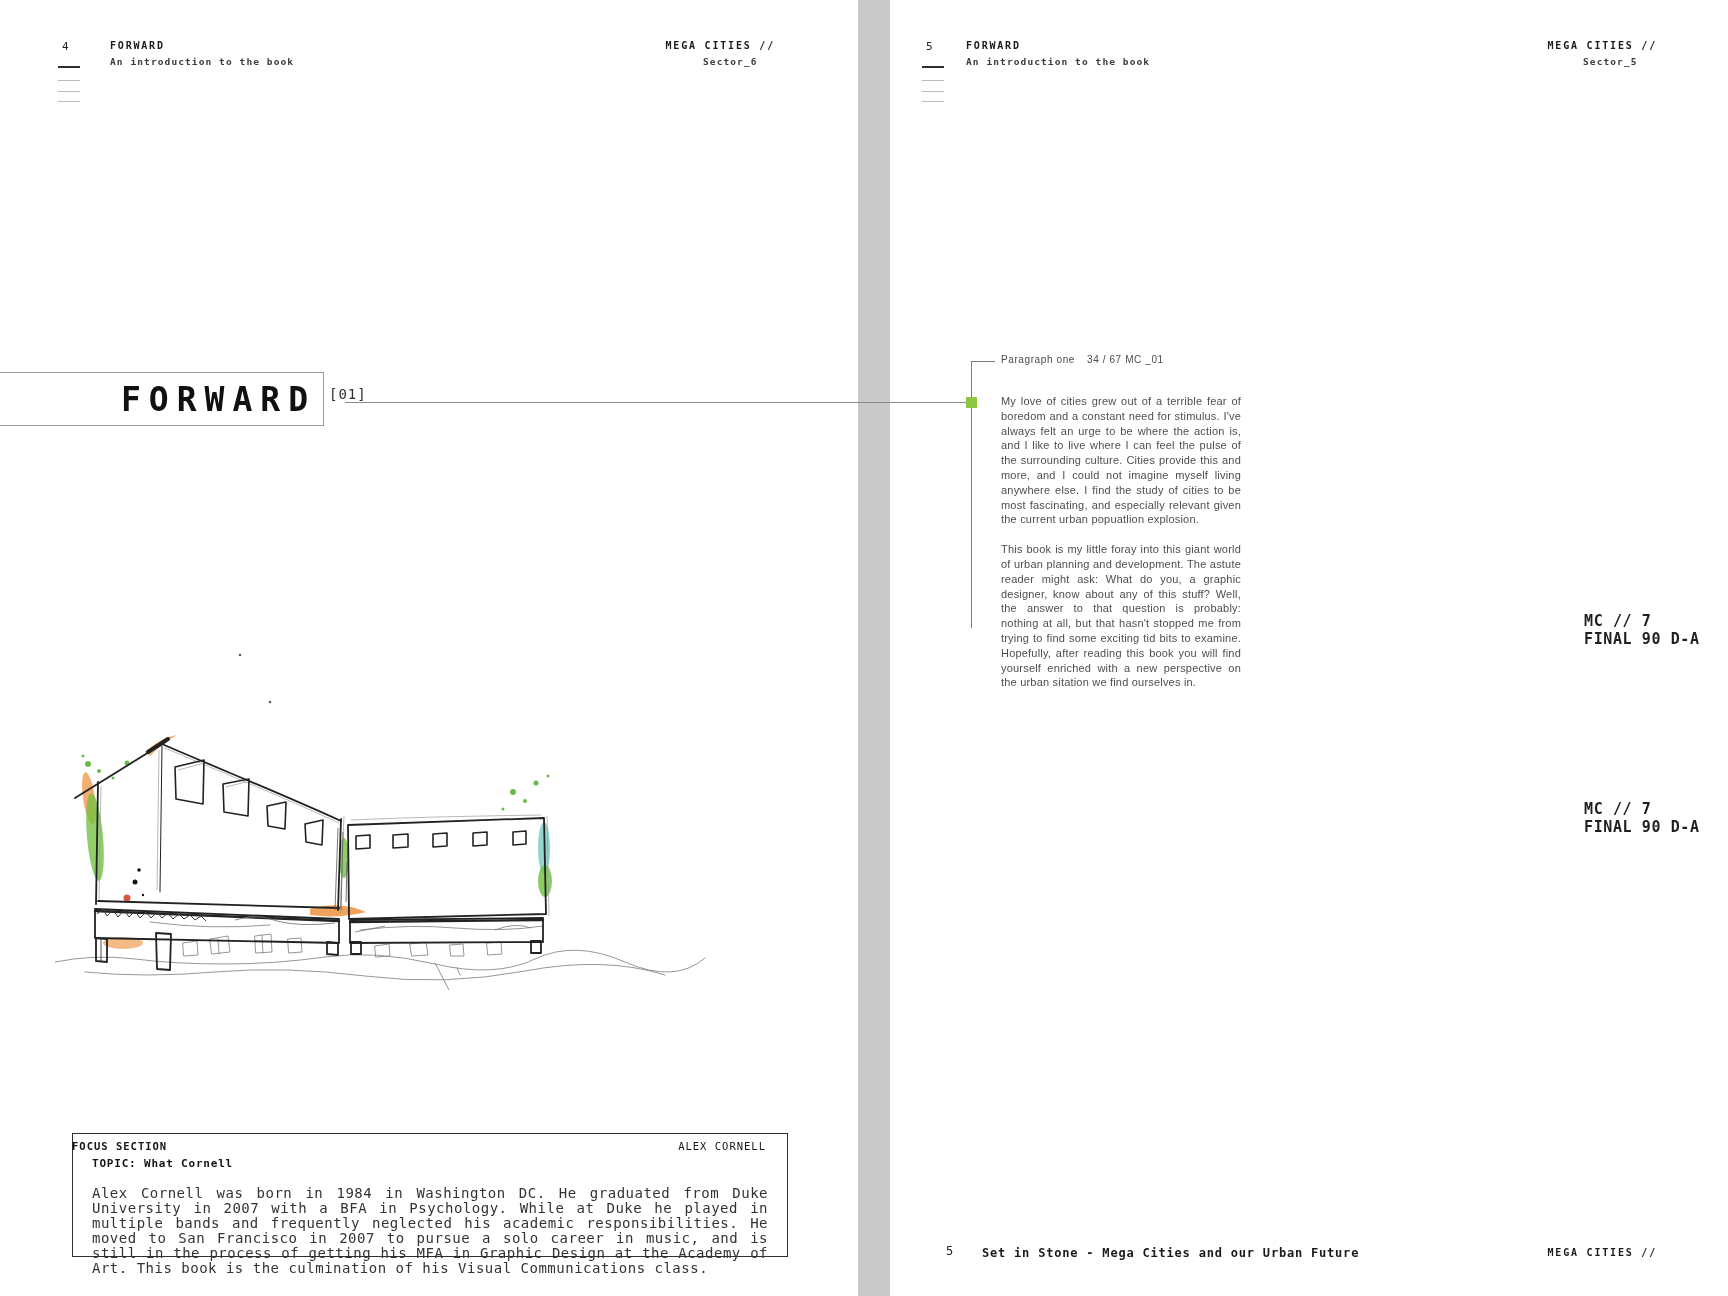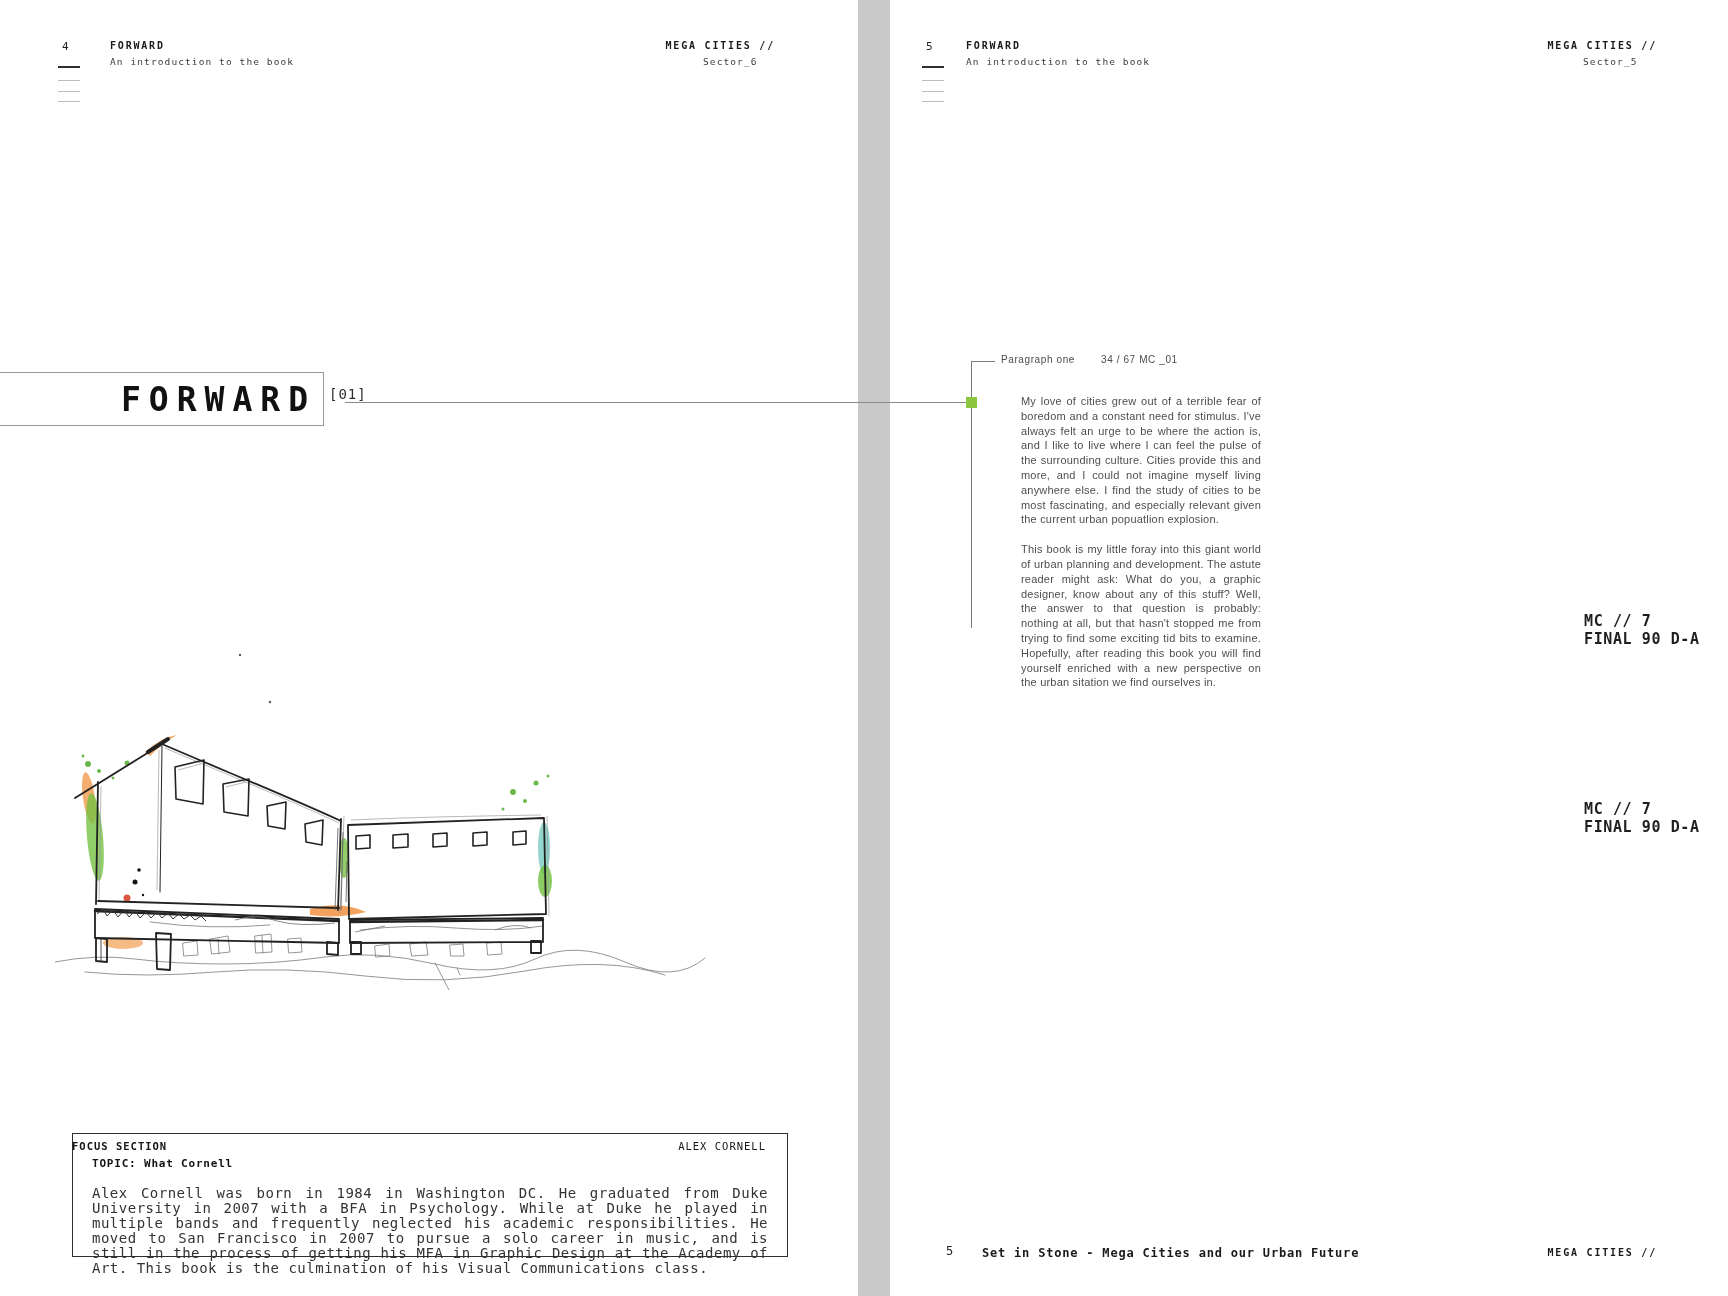--- a/index.html
+++ b/index.html
@@ -6,40 +6,40 @@
   #canvas{position:relative;width:1728px;height:1296px;background:#ffffff;overflow:hidden;
           font-family:"DejaVu Sans Mono", monospace;color:#1d1d1d;}
   .abs{position:absolute;}
 
   
   .gutter{left:858px;top:0;width:32px;height:1296px;background:#c9c9c9;}
 
   
   .pgnum{font-size:11px;letter-spacing:1px;color:#222;}
   .h-bold{font-size:10px;font-weight:bold;letter-spacing:1.8px;color:#1a1a1a;white-space:nowrap;}
-  .h-reg{font-size:9.5px;letter-spacing:1.1px;color:#3c3c3c;white-space:nowrap;}
+  .h-reg{font-size:9.5px;letter-spacing:1.1px;color:#3c3c3c;white-space:nowrap;font-weight:bold;}
   .tick{position:absolute;width:22px;height:1px;background:#bcbcbc;}
   .tick.first{height:2px;background:#2f2f2f;}
 
   
   .title-box{left:-2px;top:372px;width:326px;height:54px;border:1px solid #9a9a9a;background:#fff;
              display:flex;align-items:center;box-sizing:border-box;}
   .big-title{font-size:33px;font-weight:bold;letter-spacing:8px;color:#111;padding-left:122px;line-height:1;}
   .index-label{left:329px;top:386px;font-size:14px;letter-spacing:1px;color:#2e2e2e;}
   .connector{left:345px;top:402px;width:621px;height:1px;background:#8a8a8a;z-index:3;}
   .green-sq{left:966px;top:397px;width:11px;height:11px;z-index:4;}
 
   
   .bracket-tick{left:971px;top:361px;width:24px;height:1px;background:#7c7c7c;}
   .bracket-vline{left:971px;top:361px;width:1px;height:267px;background:#7c7c7c;}
   .para-meta{left:1001px;top:354px;font-family:"Liberation Sans",sans-serif;font-size:10px;
              letter-spacing:0.6px;color:#4c4c4c;white-space:nowrap;}
-  .para-meta .ref{margin-left:26px;}
+  .para-meta .ref{margin-left:12px;}
   .bodycol{left:1001px;top:394px;width:240px;font-family:"Liberation Sans",sans-serif;
-           font-size:11px;line-height:14.8px;letter-spacing:0.2px;color:#4e4e4e;text-align:justify;margin-left:20px;}
+           font-size:11px;line-height:14.8px;letter-spacing:0.2px;color:#4e4e4e;text-align:justify;}
   .bodycol p{margin:0;}
   .bodycol p + p{margin-top:15px;}
 
   
   .mnote{font-size:15px;font-weight:bold;letter-spacing:0.6px;color:#1f1f1f;white-space:nowrap;}
 
   
   .f-num{left:946px;top:1244px;font-size:12px;color:#222;}
   .f-title{left:982px;top:1246px;font-size:12px;font-weight:bold;letter-spacing:0.8px;color:#1a1a1a;white-space:nowrap;}
   .f-brand{left:1457px;top:1247px;width:200px;text-align:right;font-size:10px;font-weight:bold;

